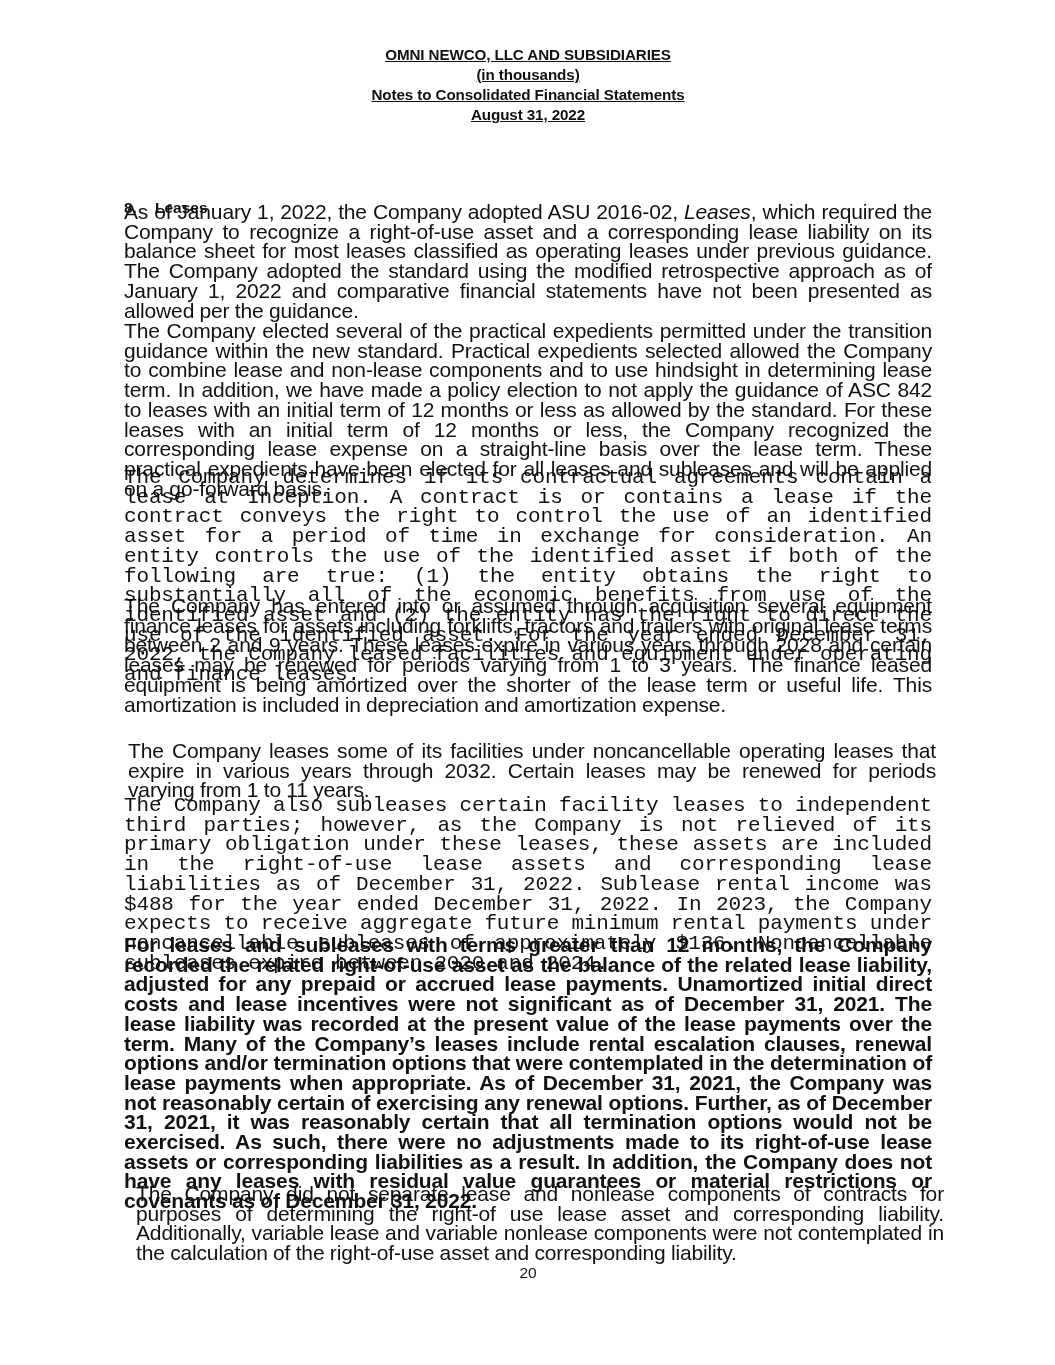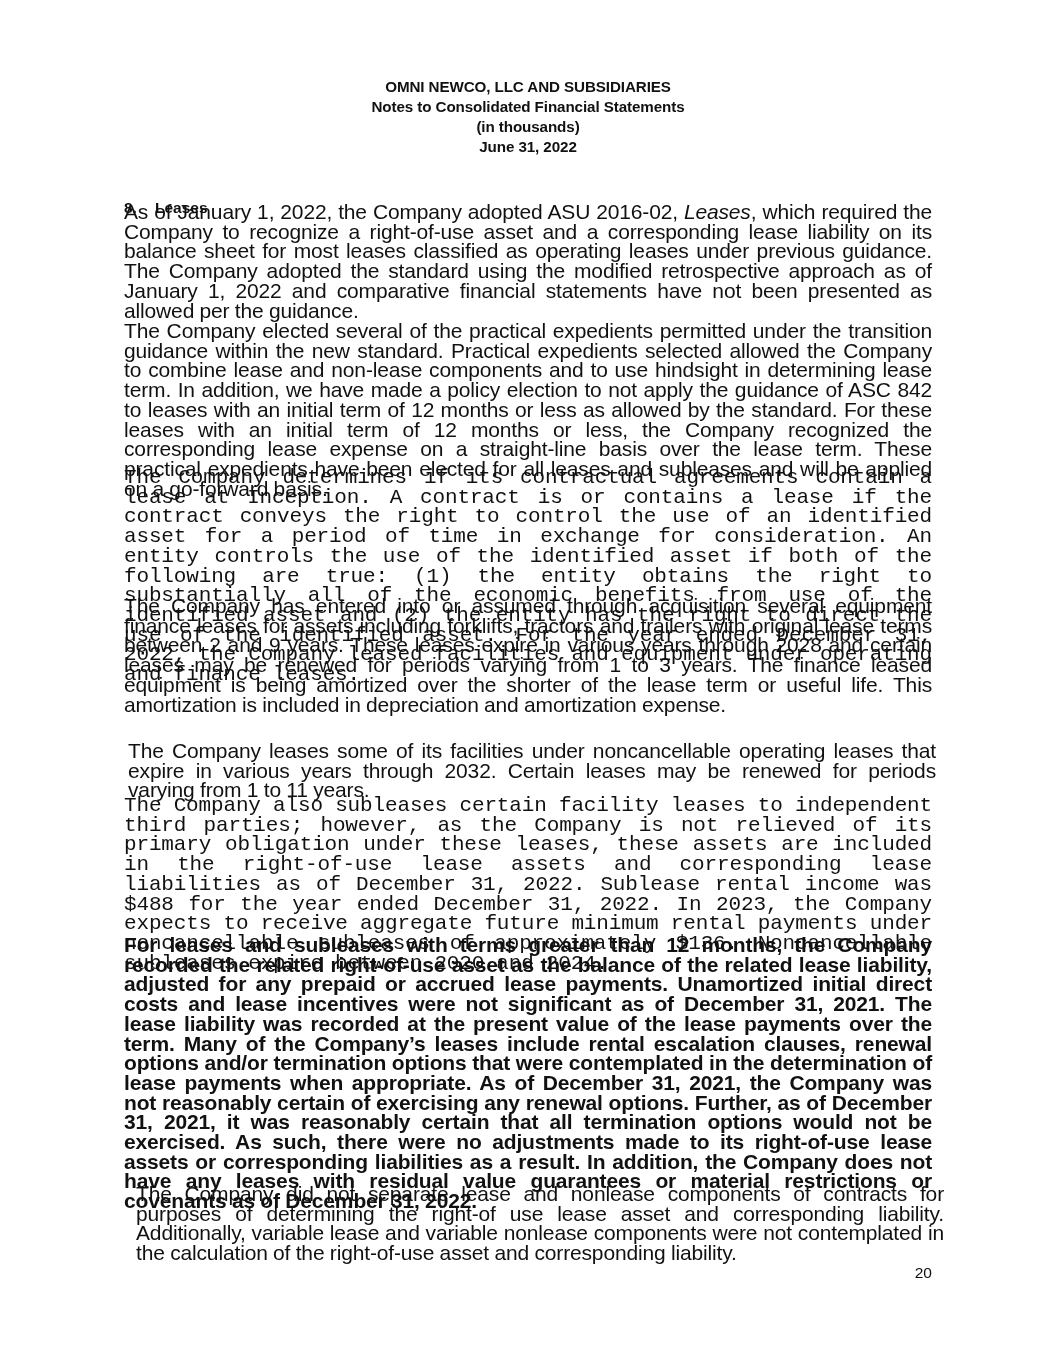--- a/index.html
+++ b/index.html
@@ -17,27 +17,28 @@
     }
     .page {
       position: absolute;
       left: 124px;
       top: 0;
       width: 808px;
     }
     .header {
       position: absolute;
       left: 0;
-      top: 77px;
+      top: 45px;
       width: 808px;
       text-align: center;
       font-weight: bold;
       font-size: 15.2px;
       line-height: 20px;
       letter-spacing: -0.1px;
+      text-decoration: underline;
     }
     .header div { white-space: nowrap; }
     .section-title {
       position: absolute;
       left: 0;
       top: 162px;
       font-weight: bold;
       font-size: 15.5px;
       line-height: 20px;
       white-space: nowrap;
@@ -61,34 +62,34 @@
     #p4 { top: 596px; }
     #p5 { top: 737px; }
     #p6 { top: 796px; font-family: Liberation Mono, monospace; }
     #p7 { top: 935px; font-weight: bold; }
     #p8 { top: 1172px; }
     .page-number {
       position: absolute;
       left: 0;
       top: 1263px;
       width: 808px;
-      text-align: right;
+      text-align: center;
       font-size: 15.5px;
       line-height: 20px;
     }
   </style>
 </head>
 <body>
 
 <div class="page">
   <div class="header">
     <div>OMNI NEWCO, LLC AND SUBSIDIARIES</div>
+    <div>(in thousands)</div>
     <div>Notes to Consolidated Financial Statements</div>
-    <div>(in thousands)</div>
-    <div>June 31, 2022</div>
+    <div>August 31, 2022</div>
   </div>
 
   <div class="section-title"><span class="num">8.</span><span>Leases</span></div>
 
   <p class="para" id="p1" style="margin:0"><span>As of January 1, 2022, the Company adopted ASU 2016-02, </span><em>Leases</em><span>, which required the Company to recognize a right-of-use asset and a corresponding lease liability on its balance sheet for most leases classified as operating leases under previous guidance. The Company adopted the standard using the modified retrospective approach as of January 1, 2022 and comparative financial statements have not been presented as allowed per the guidance.</span></p>
 
   <p class="para" id="p2" style="margin:0">The Company elected several of the practical expedients permitted under the transition guidance within the new standard. Practical expedients selected allowed the Company to combine lease and non-lease components and to use hindsight in determining lease term. In addition, we have made a policy election to not apply the guidance of ASC 842 to leases with an initial term of 12 months or less as allowed by the standard. For these leases with an initial term of 12 months or less, the Company recognized the corresponding lease expense on a straight-line basis over the lease term. These practical expedients have been elected for all leases and subleases and will be applied on a go-forward basis.</p>
 
   <p class="para" id="p3" style="margin:0">The Company determines if its contractual agreements contain a lease at Inception. A contract is or contains a lease if the contract conveys the right to control the use of an identified asset for a period of time in exchange for consideration. An entity controls the use of the identified asset if both of the following are true: (1) the entity obtains the right to substantially all of the economic benefits from use of the identified asset and (2) the entity has the right to direct the use of the identified asset. For the year ended December 31, 2022, the Company leased facilities and equipment under operating and finance leases.</p>
 

